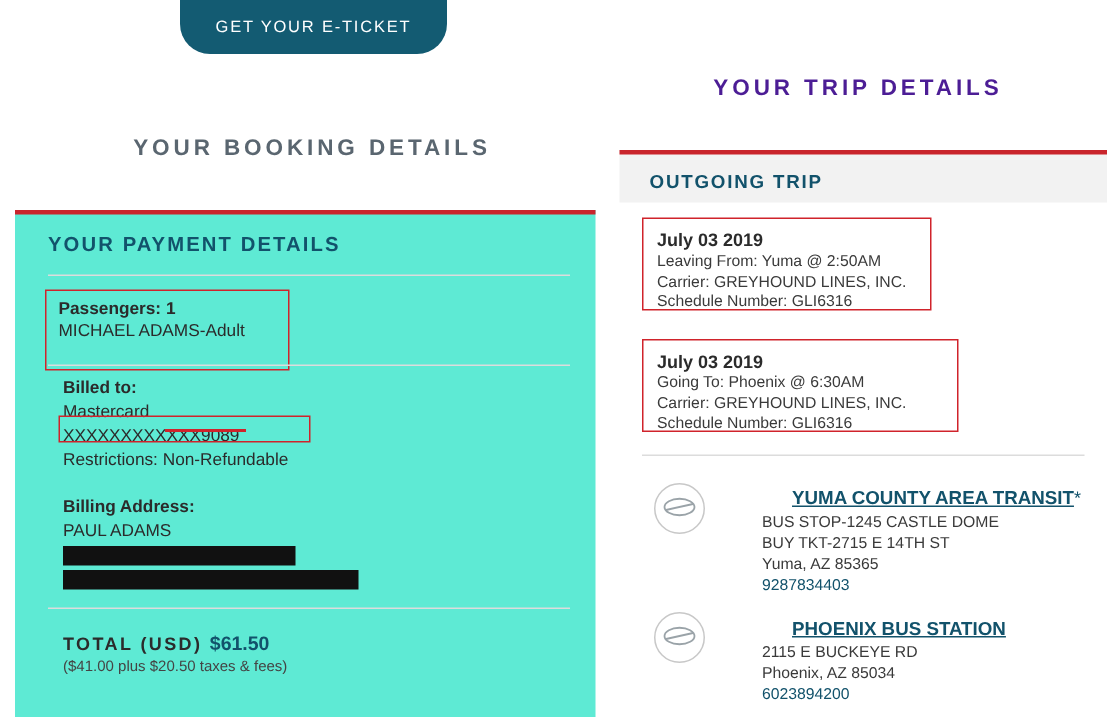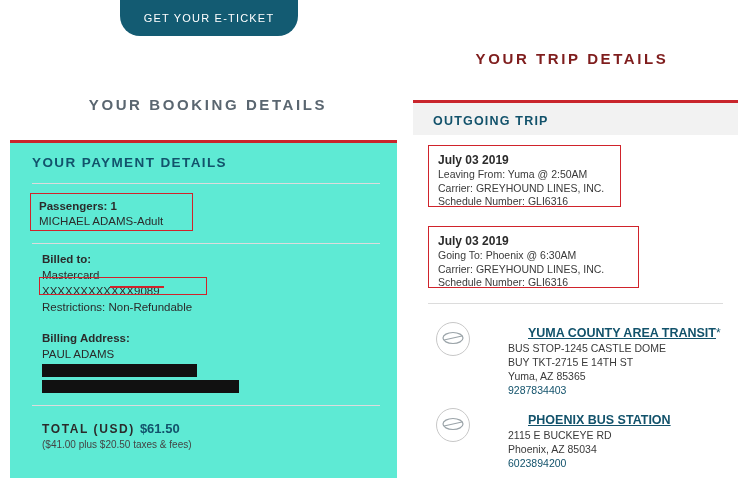--- a/index.html
+++ b/index.html
@@ -40,21 +40,20 @@
   .booking-heading {
     position: absolute;
     left: 18px;
     top: 90px;
     width: 380px;
     text-align: center;
     font-size: 15px;
     font-weight: bold;
     letter-spacing: 2.6px;
     color: #5a6670;
-    margin-top: 6px;
   }
 
   .payment-panel {
     position: absolute;
     left: 10px;
     top: 140px;
     width: 387px;
     height: 338px;
     background: #5eead4;
     border-top: 3px solid #c9252c;
@@ -74,21 +73,21 @@
     width: 348px;
     height: 1px;
     background: #dcdcdc;
   }
 
   .passenger-box {
     position: absolute;
     left: 20px;
     top: 50px;
     width: 163px;
-    height: 38px;
+    height: 54px;
     border: 1px solid #d0232b;
     padding: 5px 0 0 8px;
   }
   .passenger-line1 {
     font-size: 11.5px;
     font-weight: bold;
     color: #2b2b2b;
     line-height: 15px;
   }
   .passenger-line2 {
@@ -171,21 +170,21 @@
   
   .trip-heading {
     position: absolute;
     left: 413px;
     top: 50px;
     width: 318px;
     text-align: center;
     font-size: 15px;
     font-weight: bold;
     letter-spacing: 2.6px;
-    color: #7f1d1d;
+    color: #4c1d95;
   }
   .outgoing-bar {
     position: absolute;
     left: 413px;
     top: 100px;
     width: 325px;
     height: 35px;
     background: #f2f2f2;
     border-top: 3px solid #c9252c;
   }

